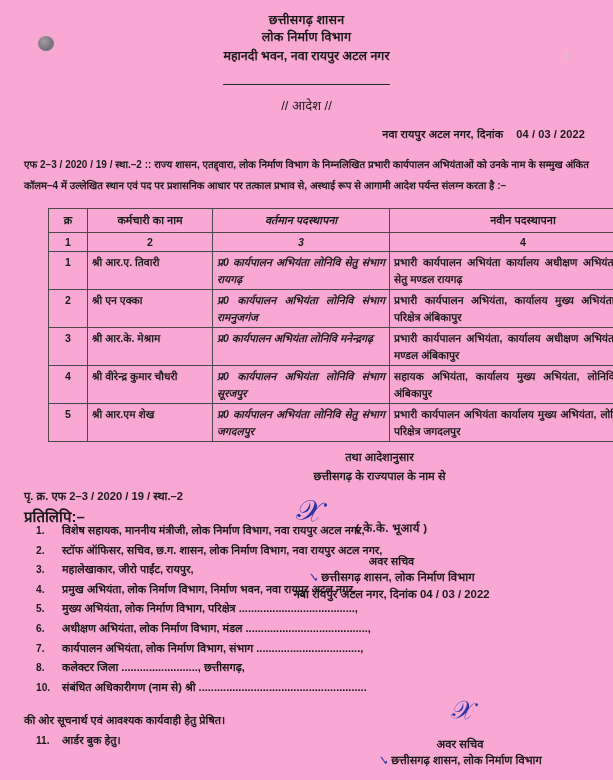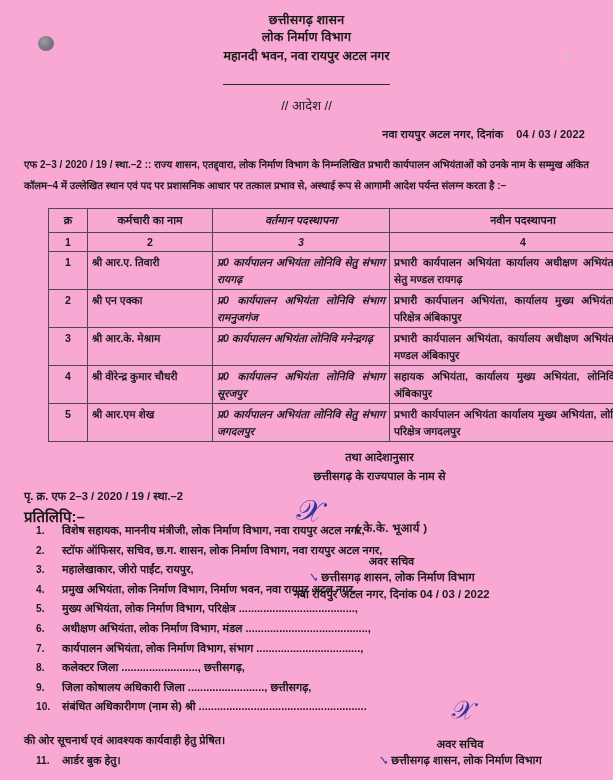--- a/index.html
+++ b/index.html
@@ -345,21 +345,20 @@
 
   <ol class="copylist">
     <li><span class="n">1.</span><span>विशेष सहायक, माननीय मंत्रीजी, लोक निर्माण विभाग, नवा रायपुर अटल नगर,</span></li>
     <li><span class="n">2.</span><span>स्टॉफ ऑफिसर, सचिव, छ.ग. शासन, लोक निर्माण विभाग, नवा रायपुर अटल नगर,</span></li>
     <li><span class="n">3.</span><span>महालेखाकार, जीरो पाईंट, रायपुर,</span></li>
     <li><span class="n">4.</span><span>प्रमुख अभियंता, लोक निर्माण विभाग, निर्माण भवन, नवा रायपुर अटल नगर,</span></li>
     <li><span class="n">5.</span><span>मुख्य अभियंता, लोक निर्माण विभाग, परिक्षेत्र ......................................,</span></li>
     <li><span class="n">6.</span><span>अधीक्षण अभियंता, लोक निर्माण विभाग, मंडल ........................................,</span></li>
     <li><span class="n">7.</span><span>कार्यपालन अभियंता, लोक निर्माण विभाग, संभाग ..................................,</span></li>
     <li><span class="n">8.</span><span>कलेक्टर जिला ........................., छत्तीसगढ़,</span></li>
-    <li><span class="n">9.</span><span>जिला कोषालय अधिकारी जिला ........................., छत्तीसगढ़,</span></li>
     <li><span class="n">10.</span><span>संबंधित अधिकारीगण (नाम से) श्री .......................................................</span></li>
     <li class="note-line">की ओर सूचनार्थ एवं आवश्यक कार्यवाही हेतु प्रेषित।</li>
     <li><span class="n">11.</span><span>आर्डर बुक हेतु।</span></li>
   </ol>
 
   <div class="bottom-sig">
     <span class="bottom-ink">𝒳</span>
     <div class="sig-role">अवर सचिव</div>
     <div class="sig-dept"><span class="tick">✓</span><span>छत्तीसगढ़ शासन, लोक निर्माण विभाग</span></div>
   </div>

